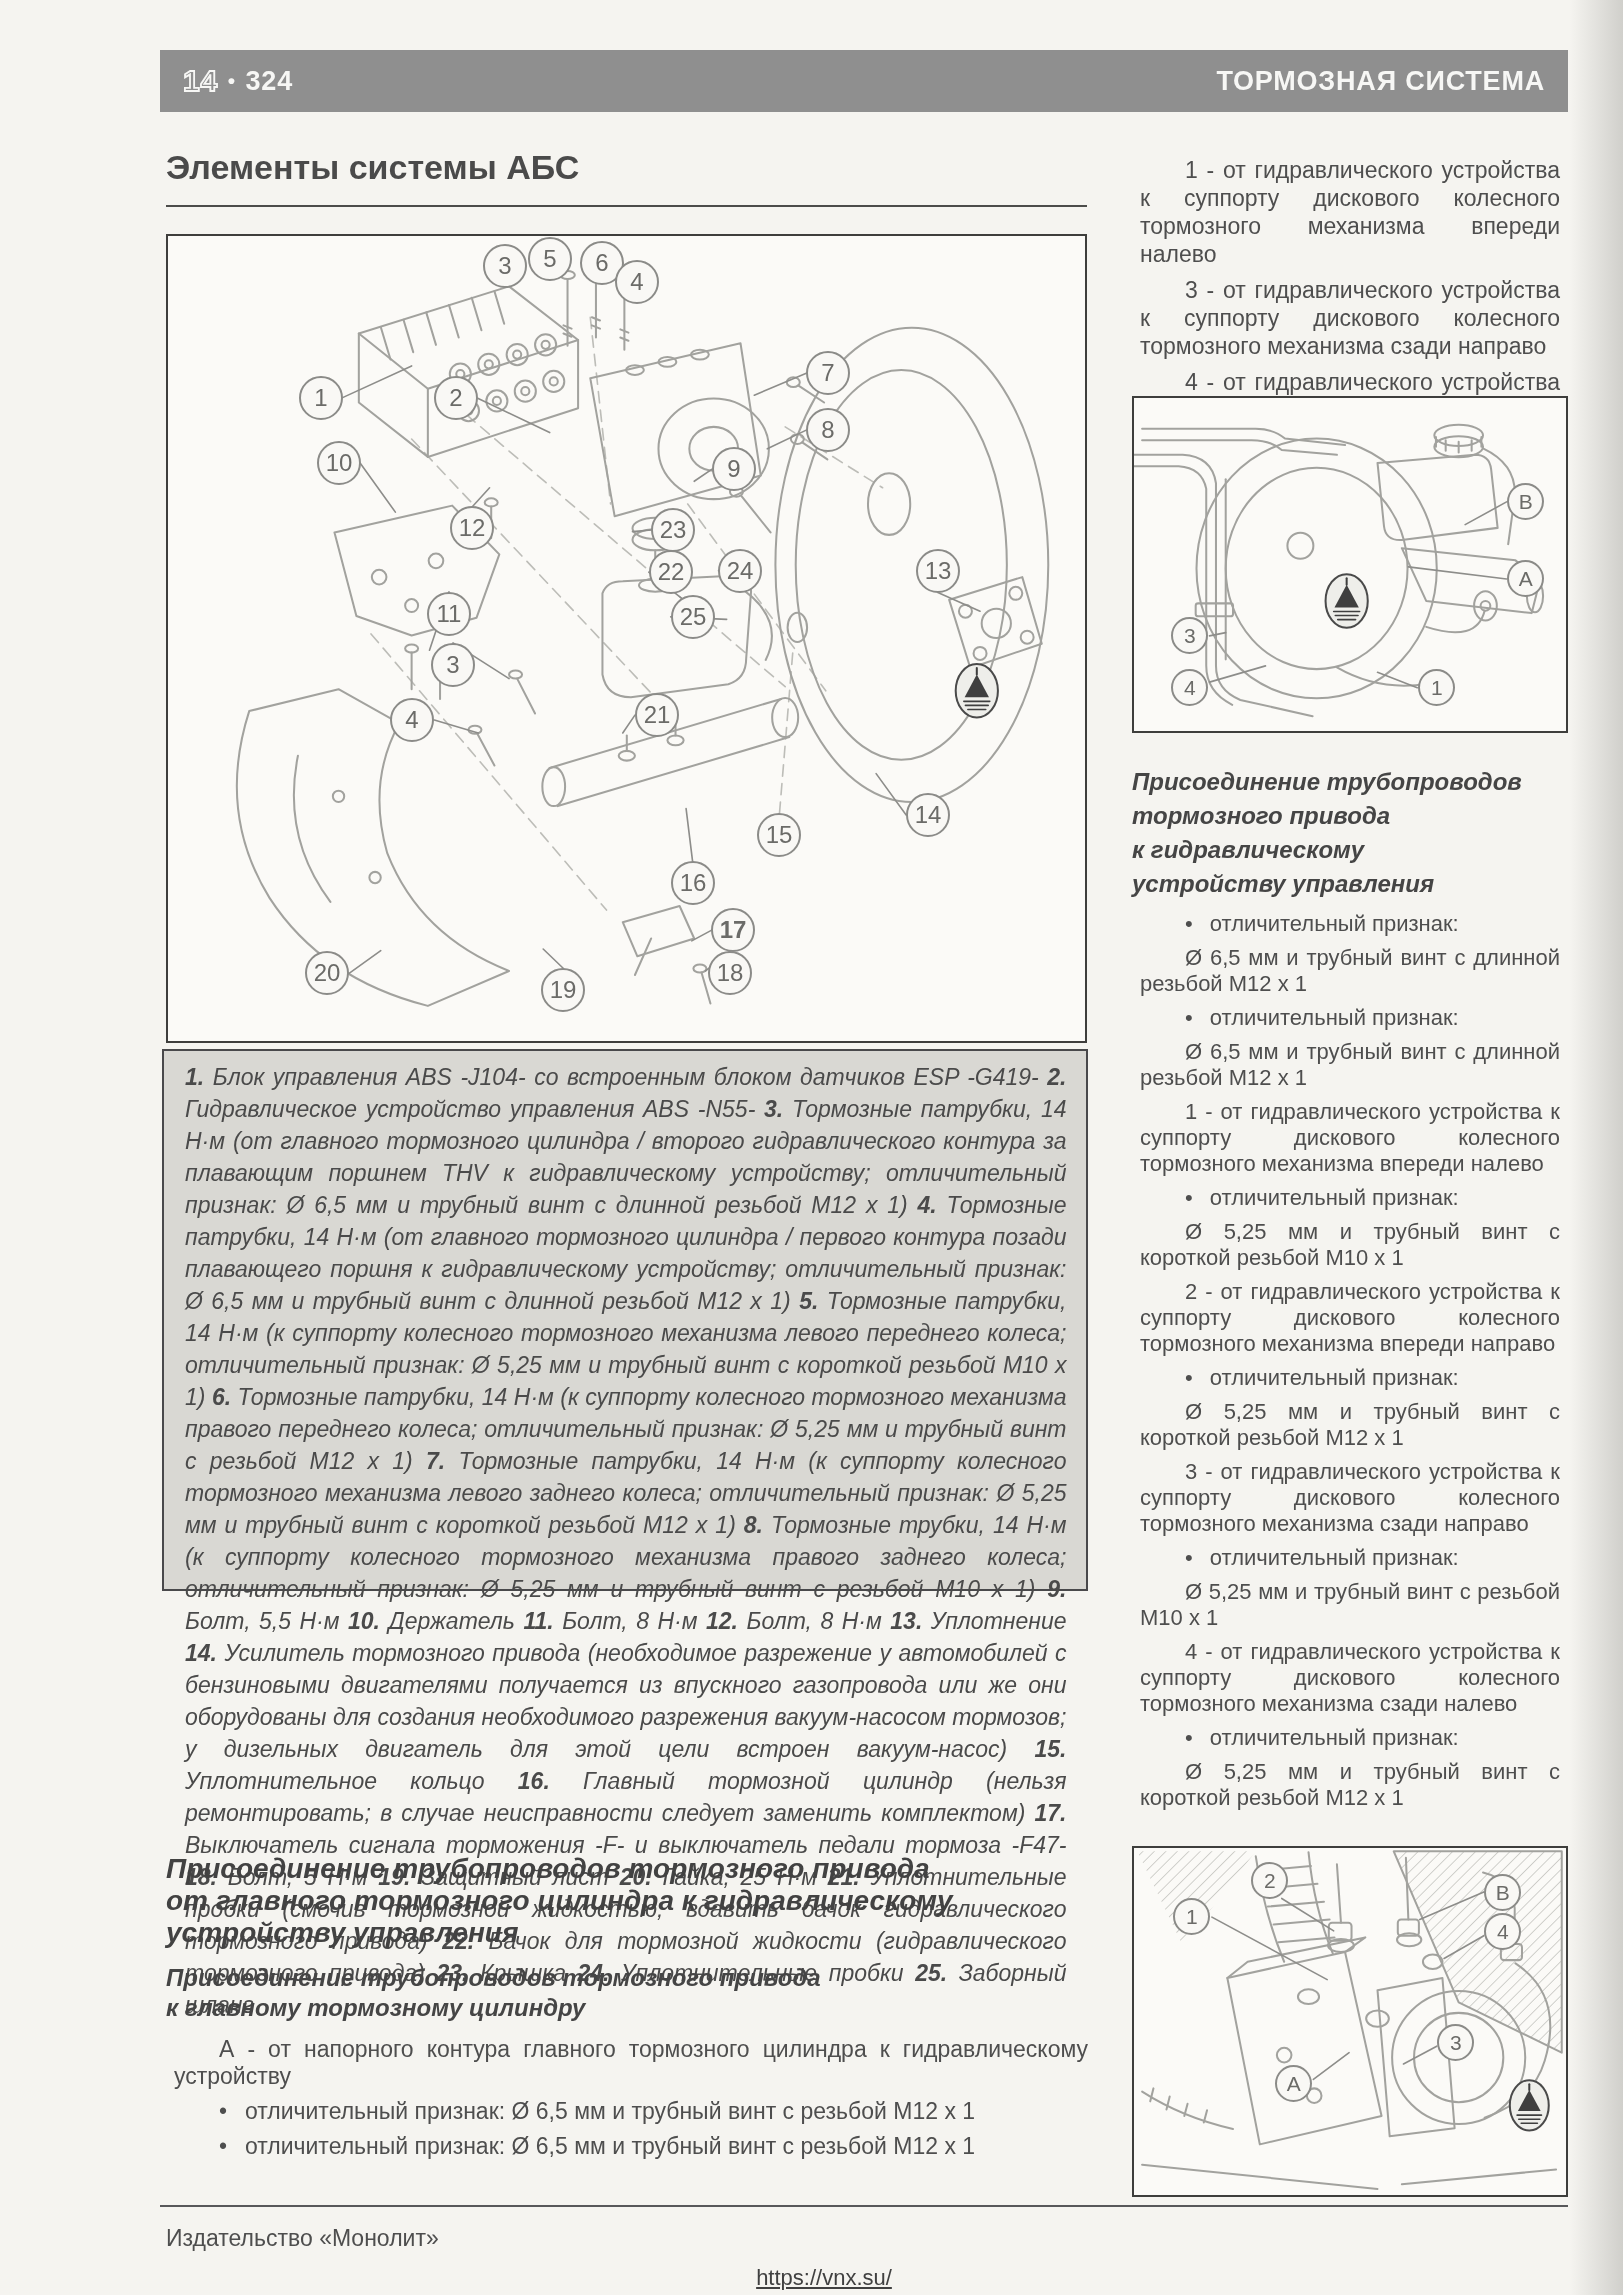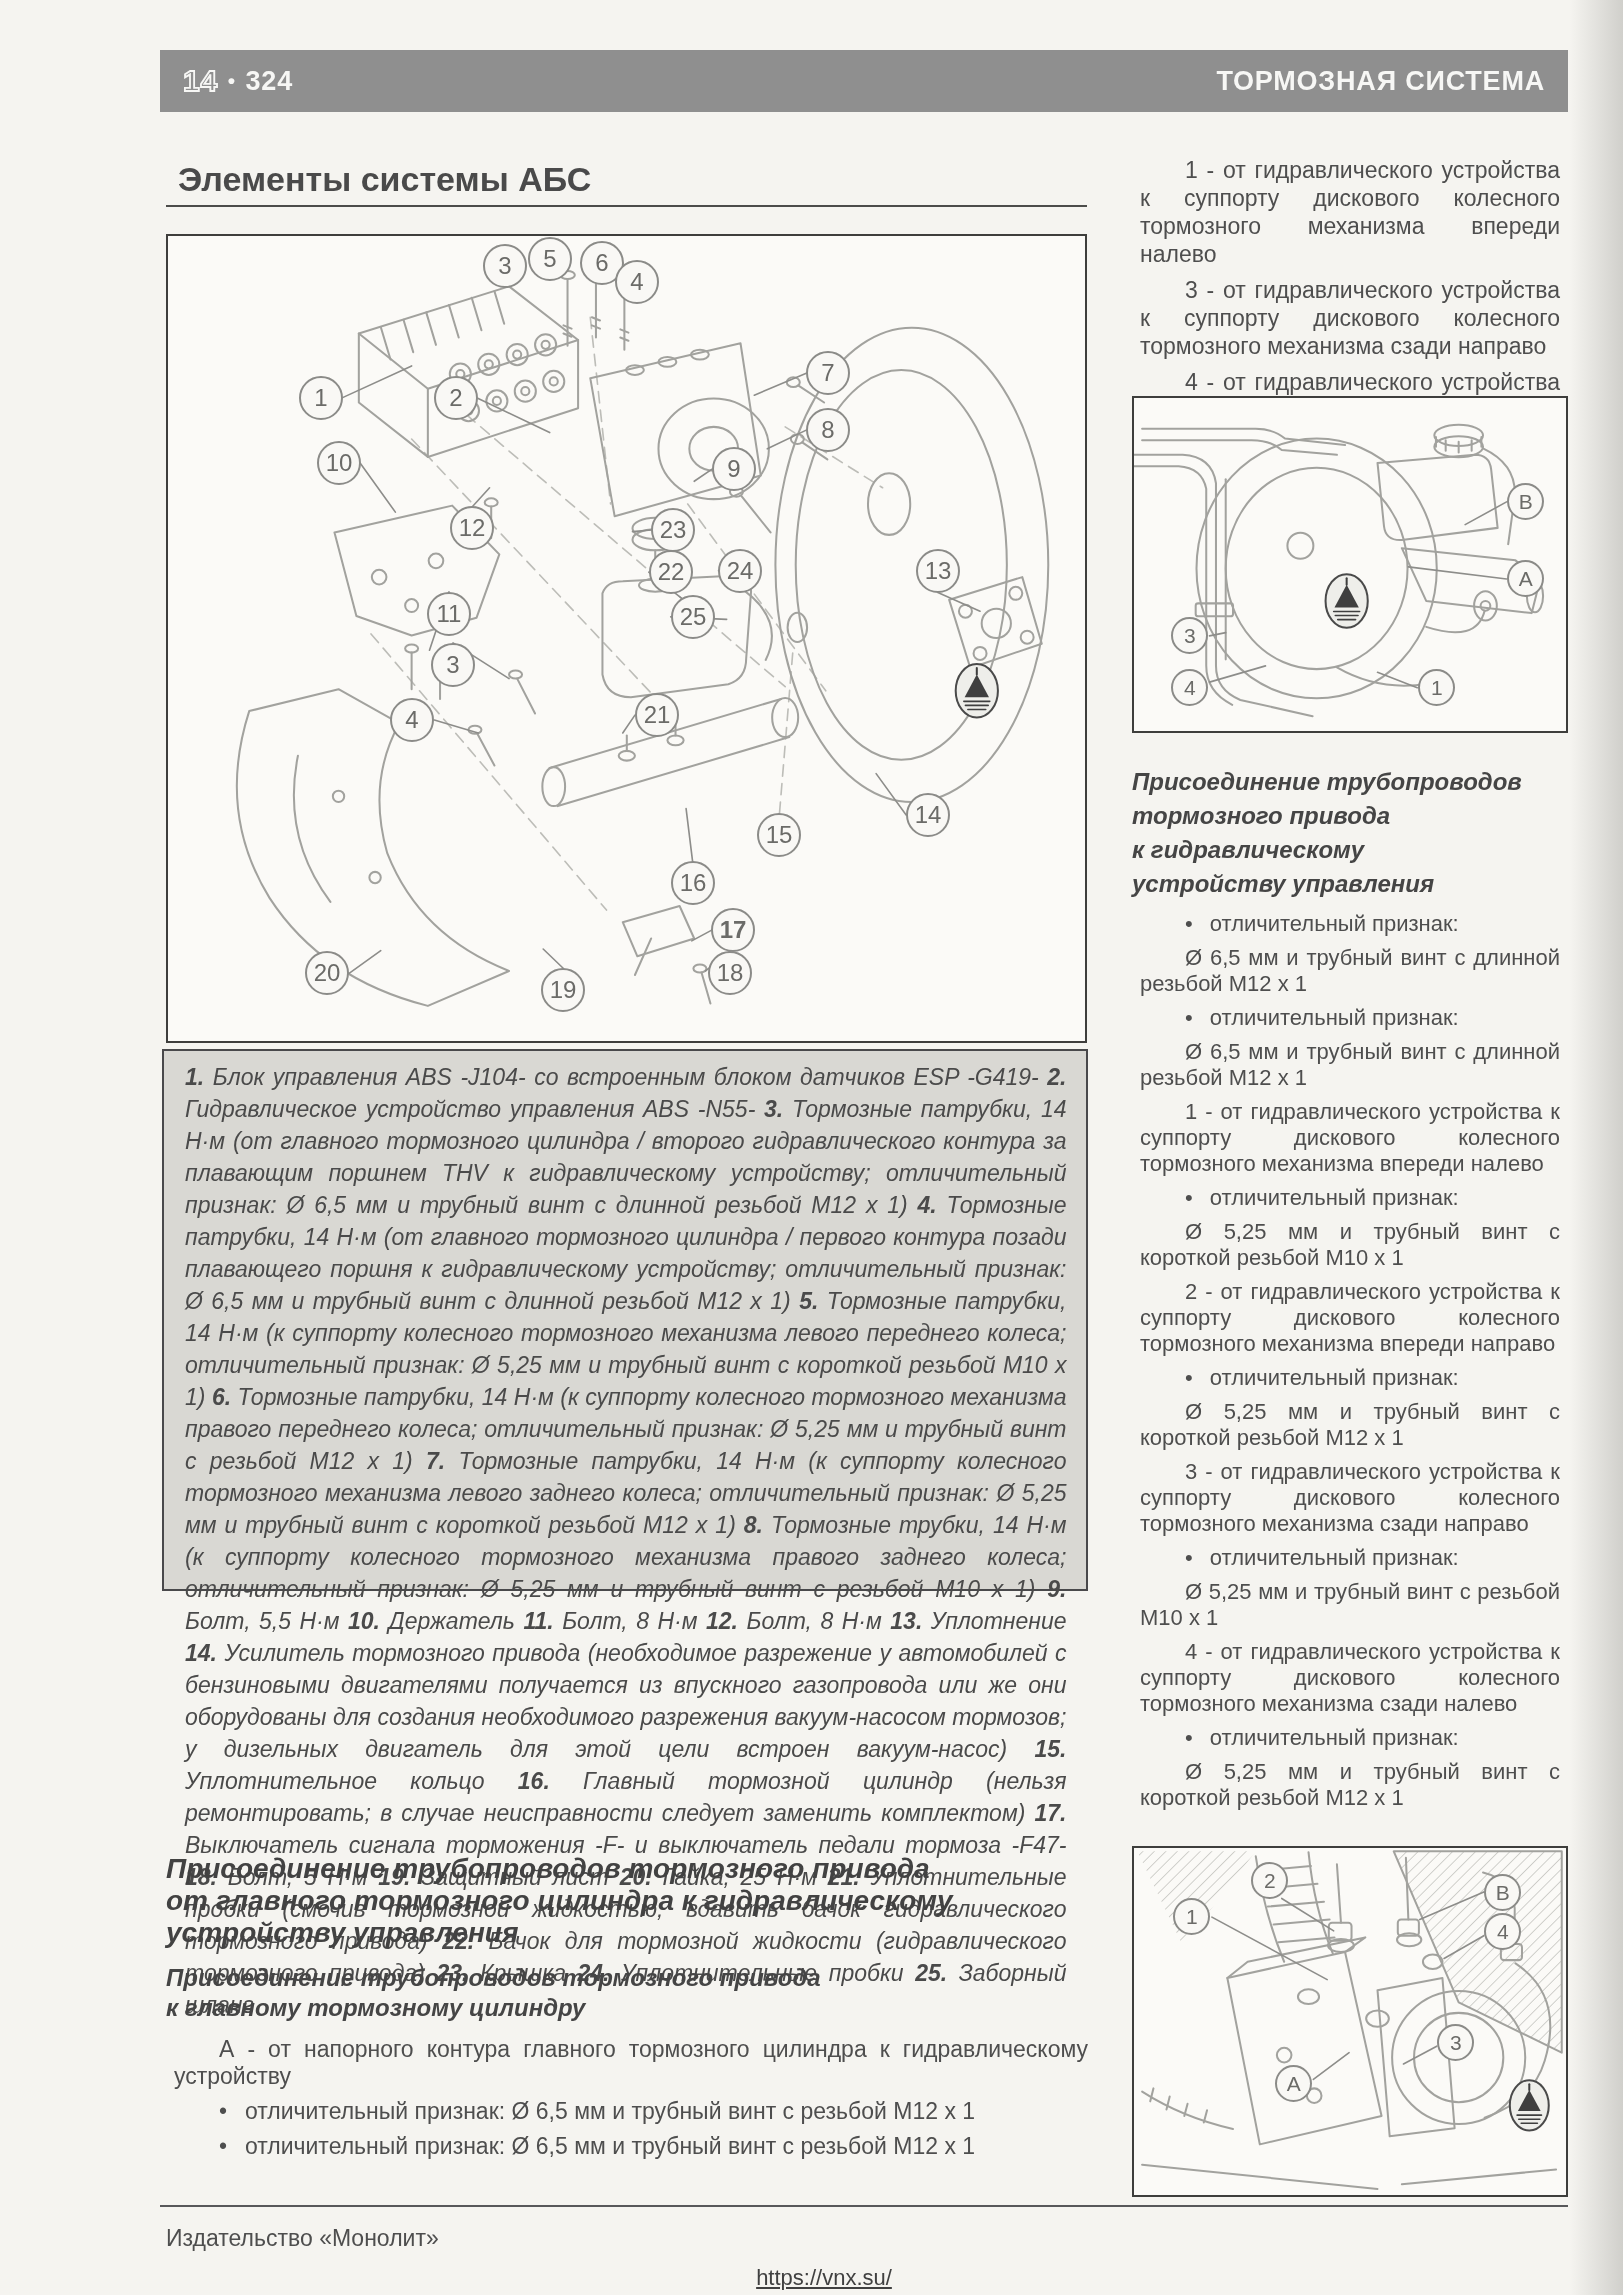--- a/index.html
+++ b/index.html
@@ -7,21 +7,21 @@
         font-family:"Liberation Sans","DejaVu Sans",sans-serif;color:#4e4e4e;}
   .page *{box-sizing:border-box;}
 
   .header-bar{position:absolute;left:160px;top:50px;width:1408px;height:62px;background:#8f8f8f;
               color:#f7f7f5;display:flex;justify-content:space-between;align-items:center;
               padding:0 23px;font-weight:bold;font-size:27px;letter-spacing:0.8px;}
   .hleft{display:flex;align-items:center;}
   .chnum{-webkit-text-stroke:1.8px #f7f7f5;color:#8f8f8f;font-size:30px;}
   .hsep{margin:0 9.7px;font-size:21px;}
 
-  #main-title{position:absolute;left:166px;top:148px;margin:12px;font-size:34px;font-weight:bold;color:#4a4a4a;}
+  #main-title{position:absolute;left:166px;top:148px;margin:0;font-size:34px;font-weight:bold;color:#4a4a4a;}
   #title-rule{position:absolute;left:166px;top:205px;width:921px;height:2.4px;background:#4c4c4a;}
 
   .frame{position:absolute;border:2.4px solid #3e3e3c;background:#fbfaf7;}
   #main-diagram{left:166px;top:234px;width:921px;height:809px;}
   #right-diagram1{left:1132px;top:396px;width:436px;height:337px;}
   #right-diagram2{left:1132px;top:1846px;width:436px;height:351px;}
   .frame svg{position:absolute;left:0;top:0;}
 
   .callout{position:absolute;width:44px;height:44px;margin:-22px 0 0 -22px;border:2.4px solid #8b8b88;
            border-radius:50%;background:#f9f8f5;color:#6b6b68;font-size:24px;font-weight:normal;

